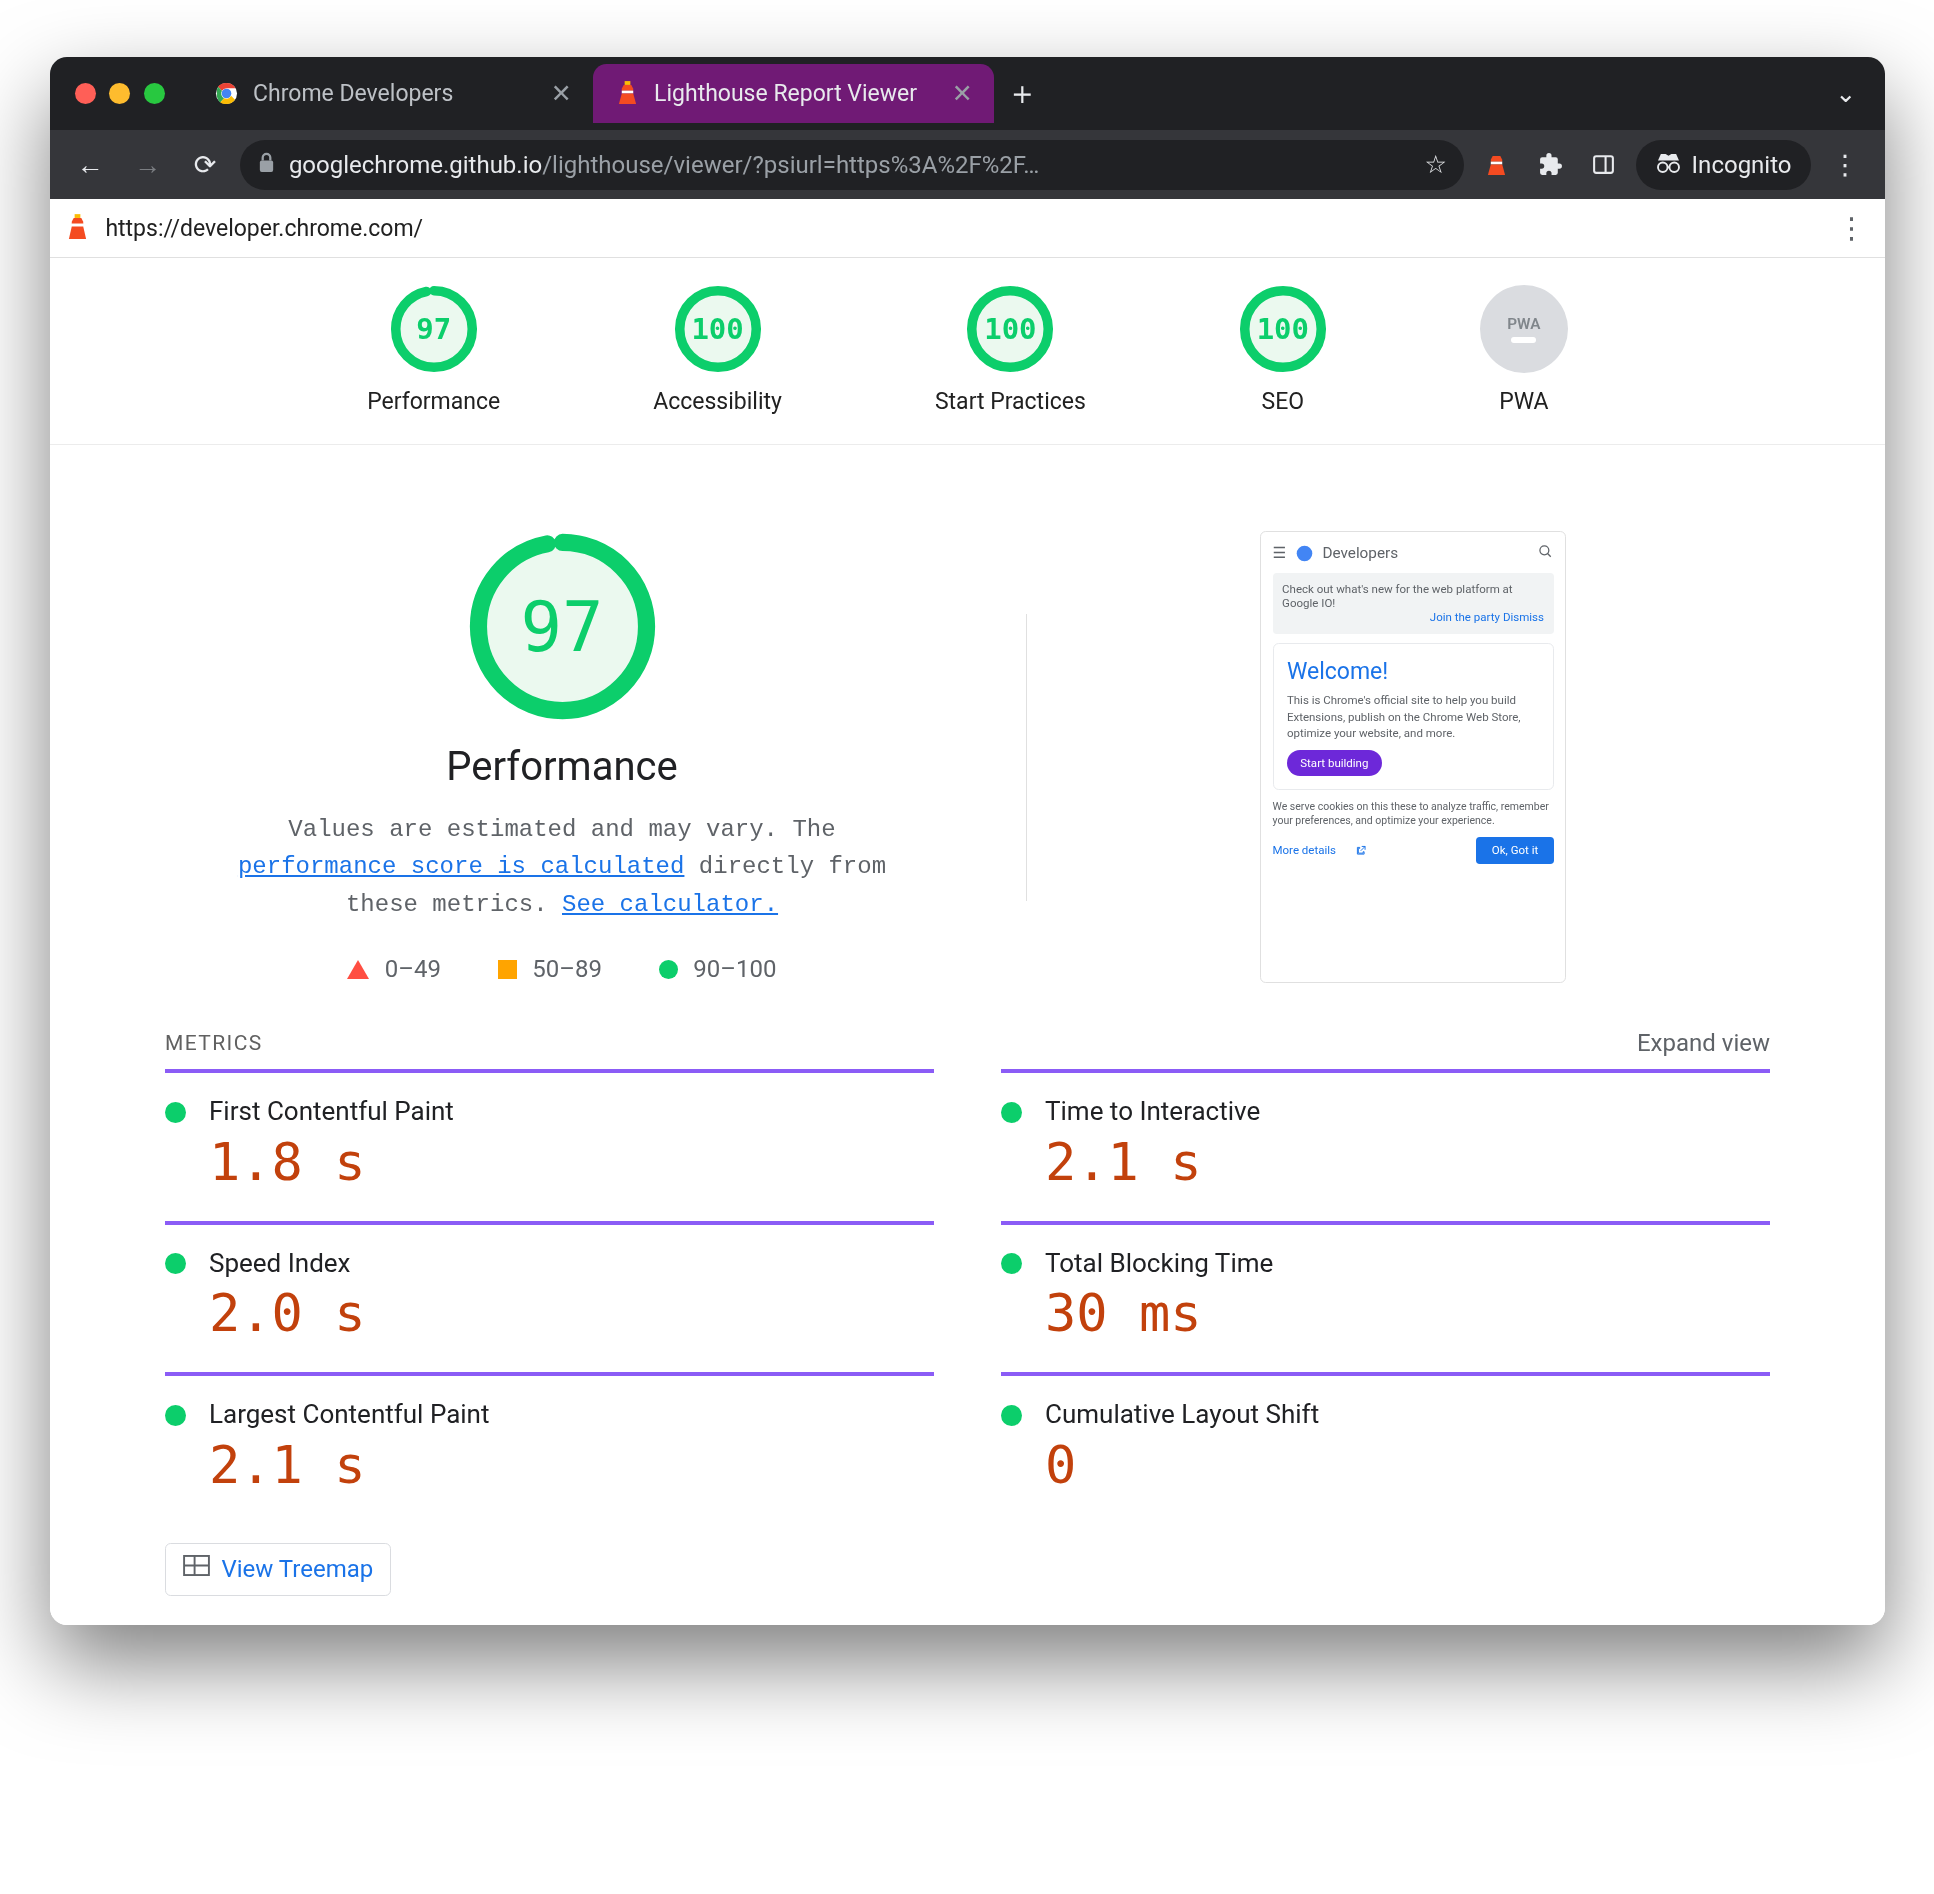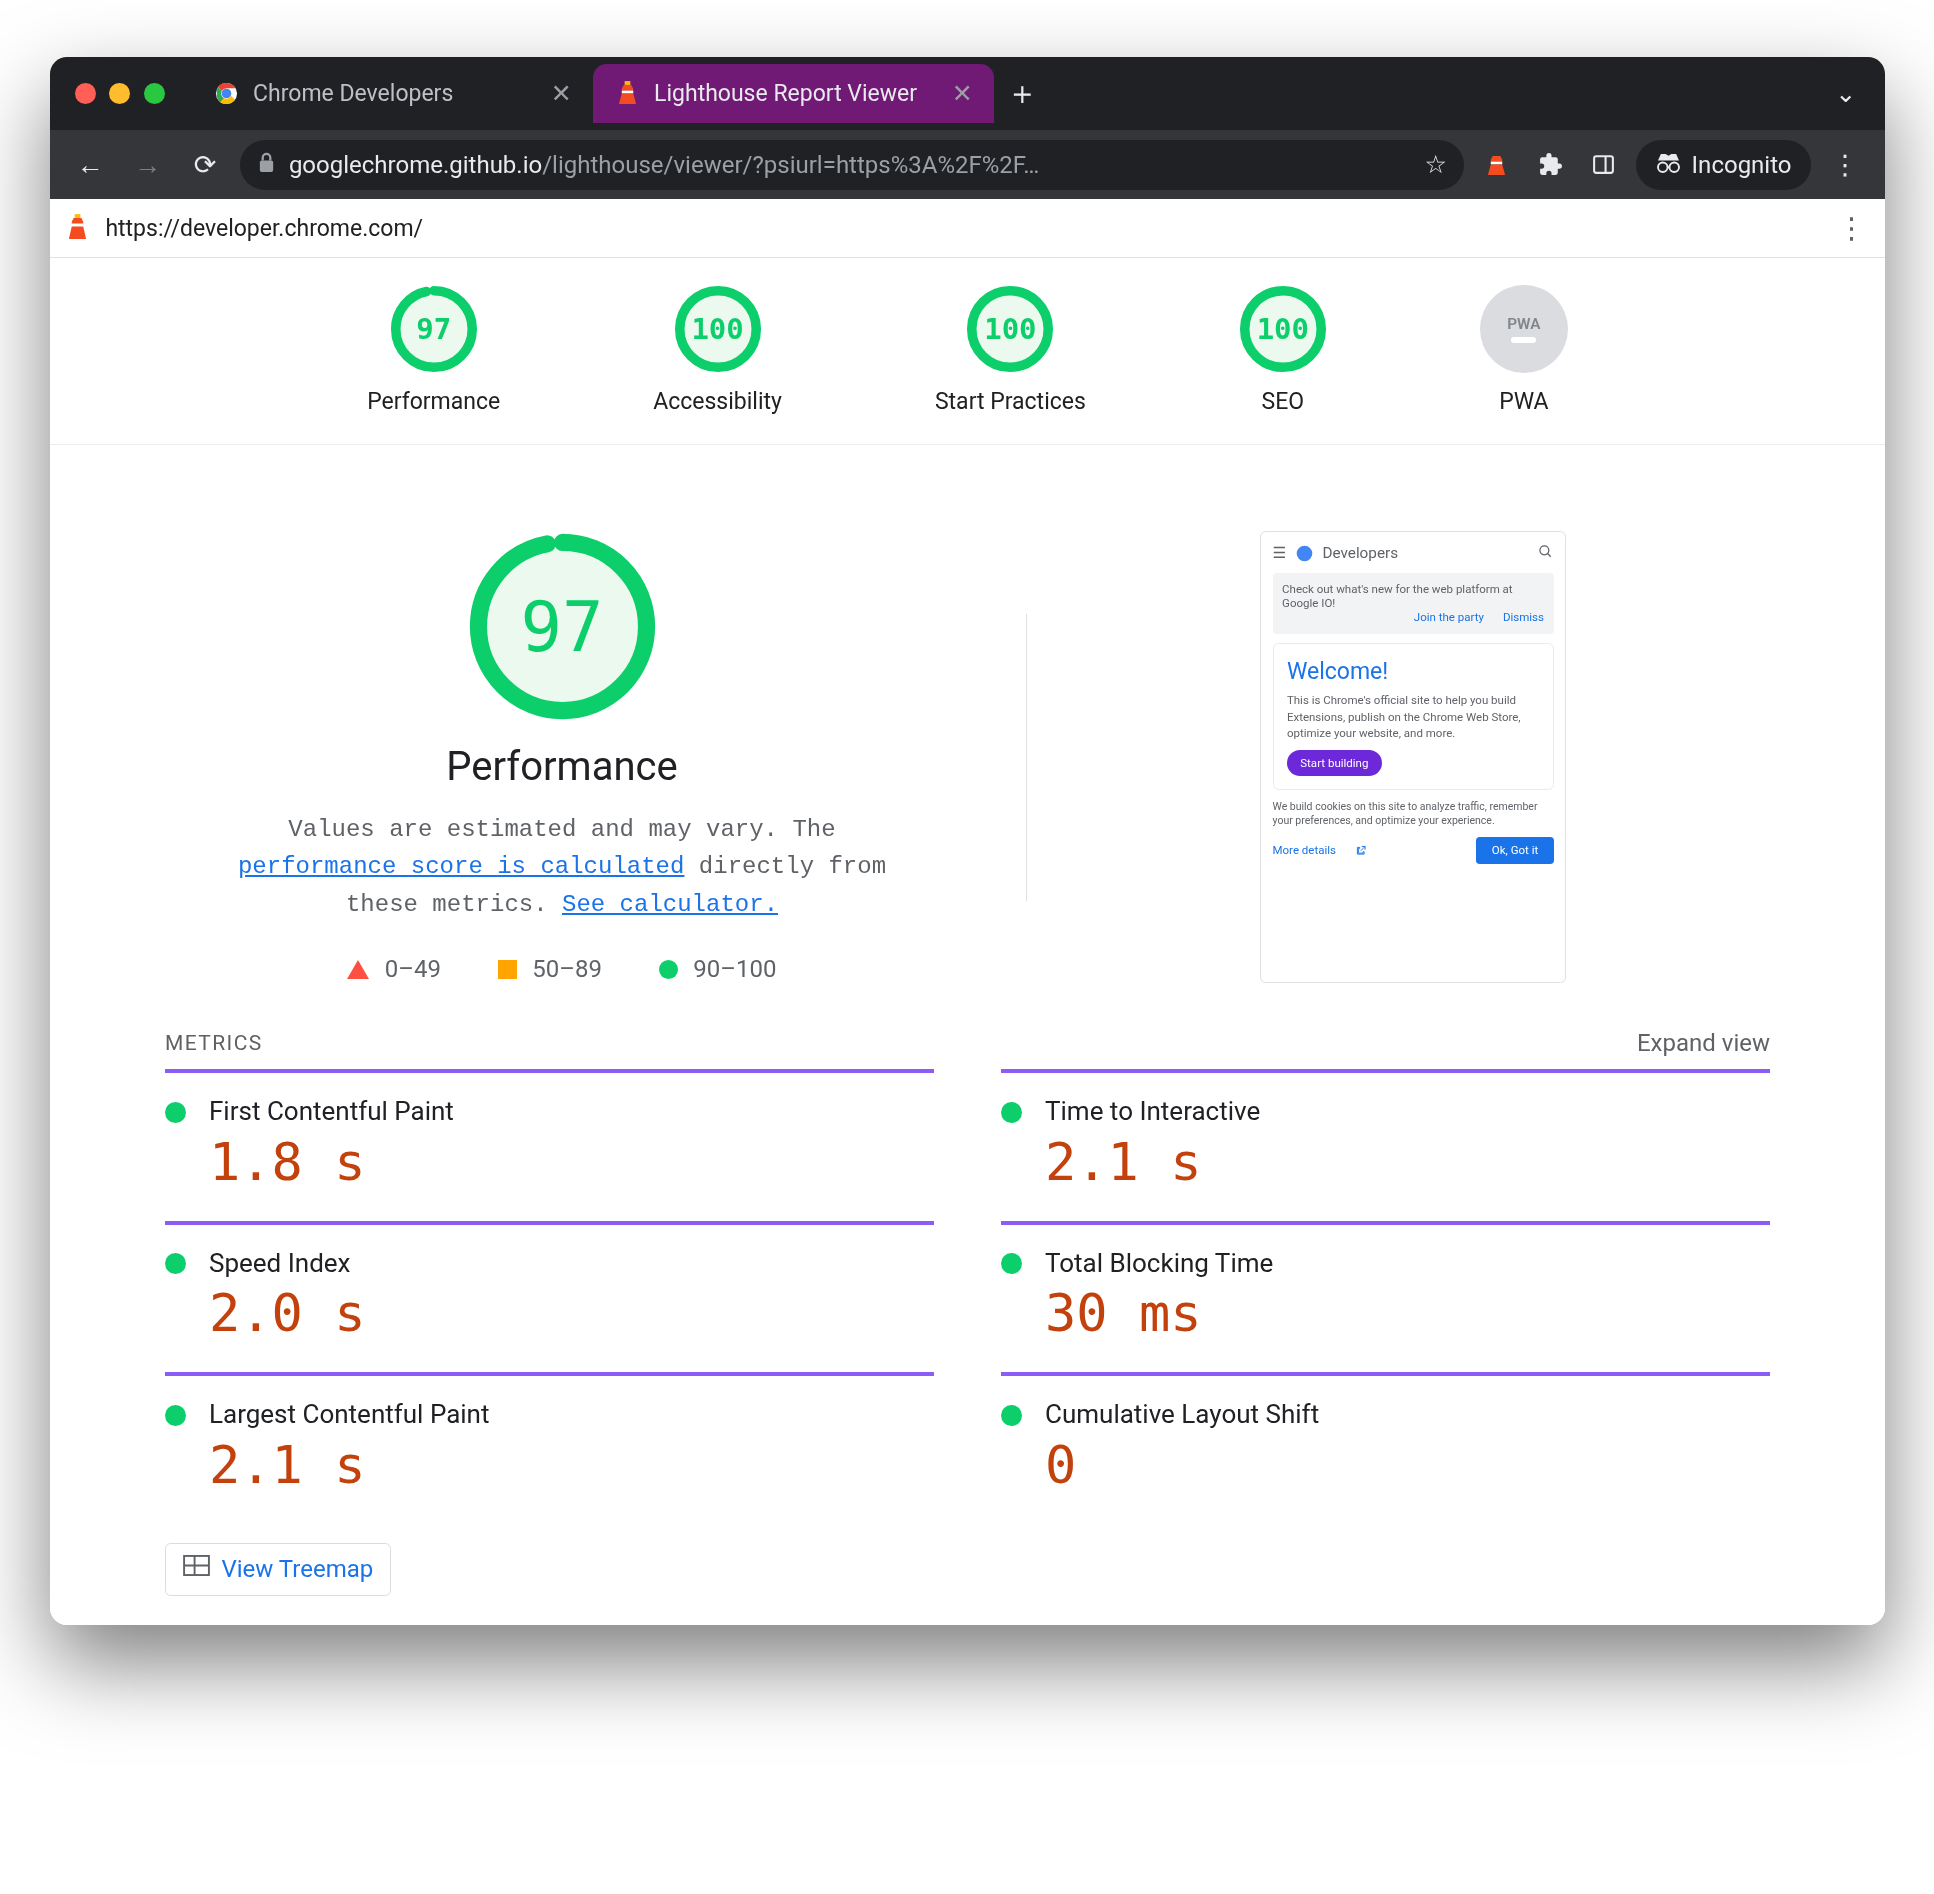--- a/index.html
+++ b/index.html
@@ -135,21 +135,21 @@
   .shape.sq { background:#ffa400;}
   .shape.ci { background:#0cce6b;border-radius:50%;}
   .divider { border-left:1px solid #e0e0e0; height: 287px; align-self:center;}
   .thumb {
     width: 306px; border:1px solid #e0e0e0; border-radius:5.7px;
     padding: 11.5px; font-size: 12.4px; color:#5f6368;
     display:flex;flex-direction:column;gap:9.6px;
   }
   .thumb-header{display:flex;align-items:center;gap:9.6px;font-size:15.3px;}
   .thumb-banner{background:#f1f3f4;padding:9.6px;border-radius:3.8px;font-size:11.5px;}
-  .thumb-links{display:flex;justify-content:flex-end;gap:19px;font-size:11.5px;color:#1a73e8;}
+  .thumb-links{display:flex;justify-content:flex-end;gap:3px;font-size:11.5px;color:#1a73e8;}
   .thumb-card{border:1px solid #e8eaed;border-radius:5.7px;padding:13.4px;}
   .thumb-card h4{color:#1a73e8;font-size:23px;font-weight:400;margin-bottom:7.6px;}
   .thumb-card p{font-size:11.5px;line-height:1.4;margin-bottom:9.6px;}
   .thumb-btn{background:#6d28d9;color:#fff;font-size:11.5px;padding:5.7px 13.4px;border-radius:13.4px;display:inline-block;}
   .thumb-cookie{font-size:10.5px;line-height:1.4;}
   .thumb-cookie-row{display:flex;align-items:center;gap:19px;margin-top:7.6px;}
   .thumb-cookie-row a{color:#1a73e8;font-size:11.5px;}
   .thumb-ok{background:#1a73e8;color:#fff;padding:5.7px 15.3px;border-radius:3.8px;font-size:11.5px;margin-left:auto;}
 
   
@@ -363,21 +363,21 @@
               <span>Join the party</span>
               <span>Dismiss</span>
             </div>
           </div>
           <div class="thumb-card">
             <h4>Welcome!</h4>
             <p>This is Chrome's official site to help you build Extensions, publish on the Chrome Web Store, optimize your website, and more.</p>
             <span class="thumb-btn">Start building</span>
           </div>
           <div class="thumb-cookie">
-            <div>We build cookies on this site to analyze traffic, remember your preferences, and optimize your experience.</div>
+            <div>We serve cookies on this these to analyze traffic, remember your preferences, and optimize your experience.</div>
             <div class="thumb-cookie-row">
               <a>More details</a>
               <svg width="11.5" height="11.5" viewBox="0 0 24 24" fill="none" stroke="#1a73e8" stroke-width="2">
                   <path d="M14 3h7v7M21 3l-9 9M5 5h5v2H7v10h10v-3h2v5H5z"></path>
                 </svg>
               <span class="thumb-ok">Ok, Got it</span>
             </div>
           </div>
         </div>
       </div>

